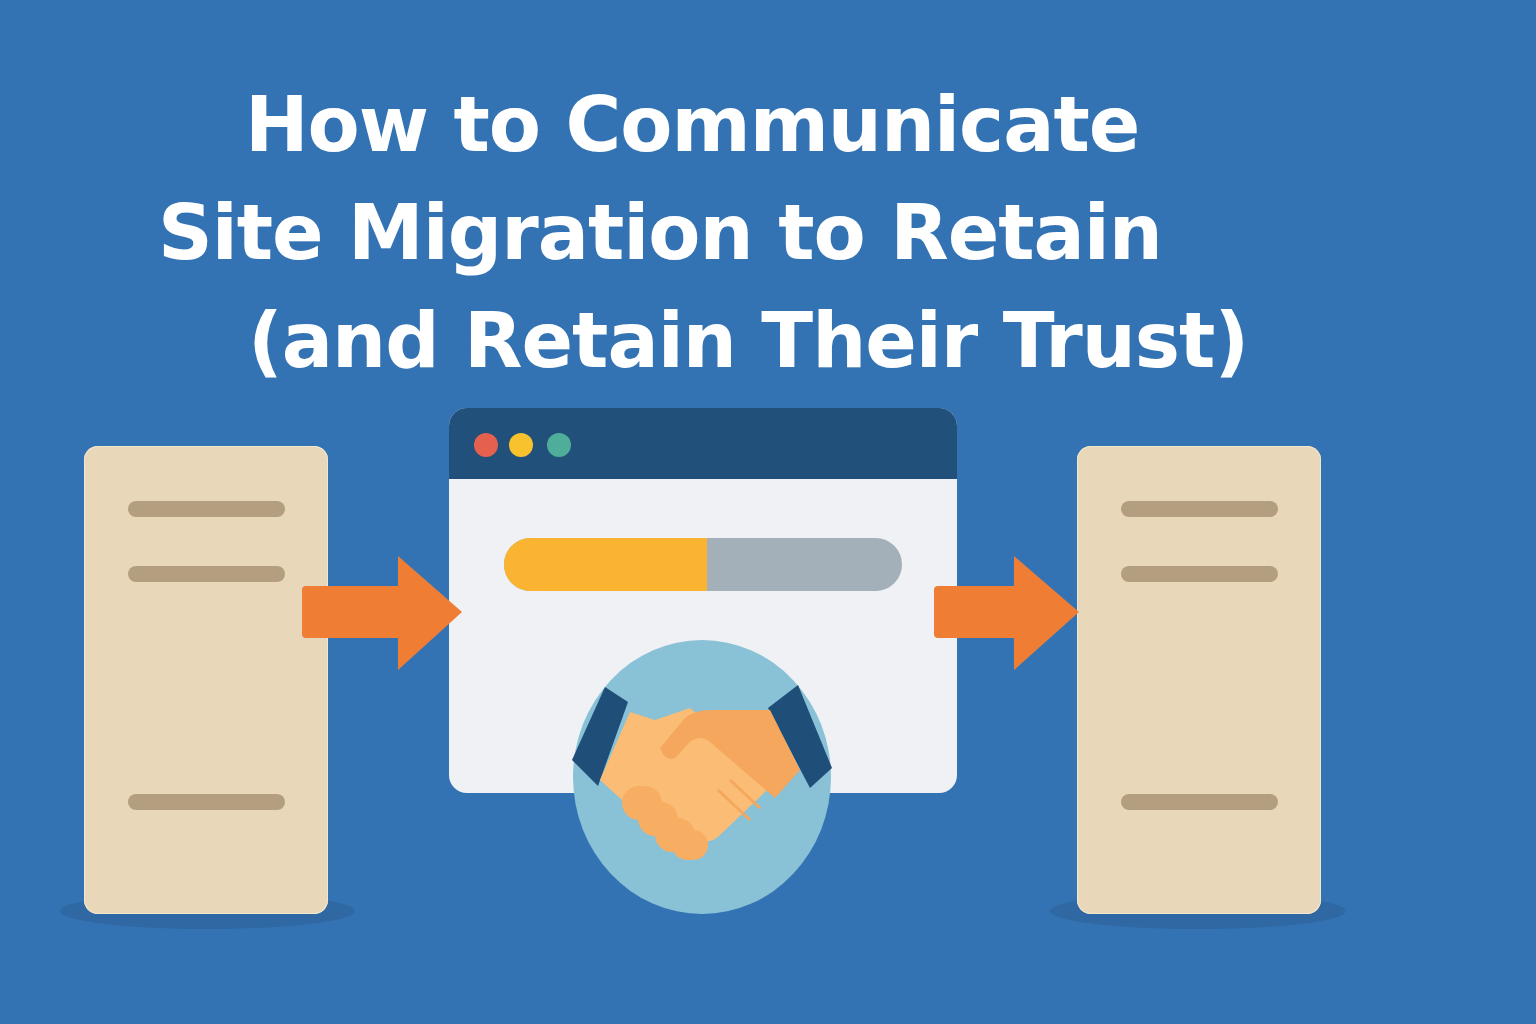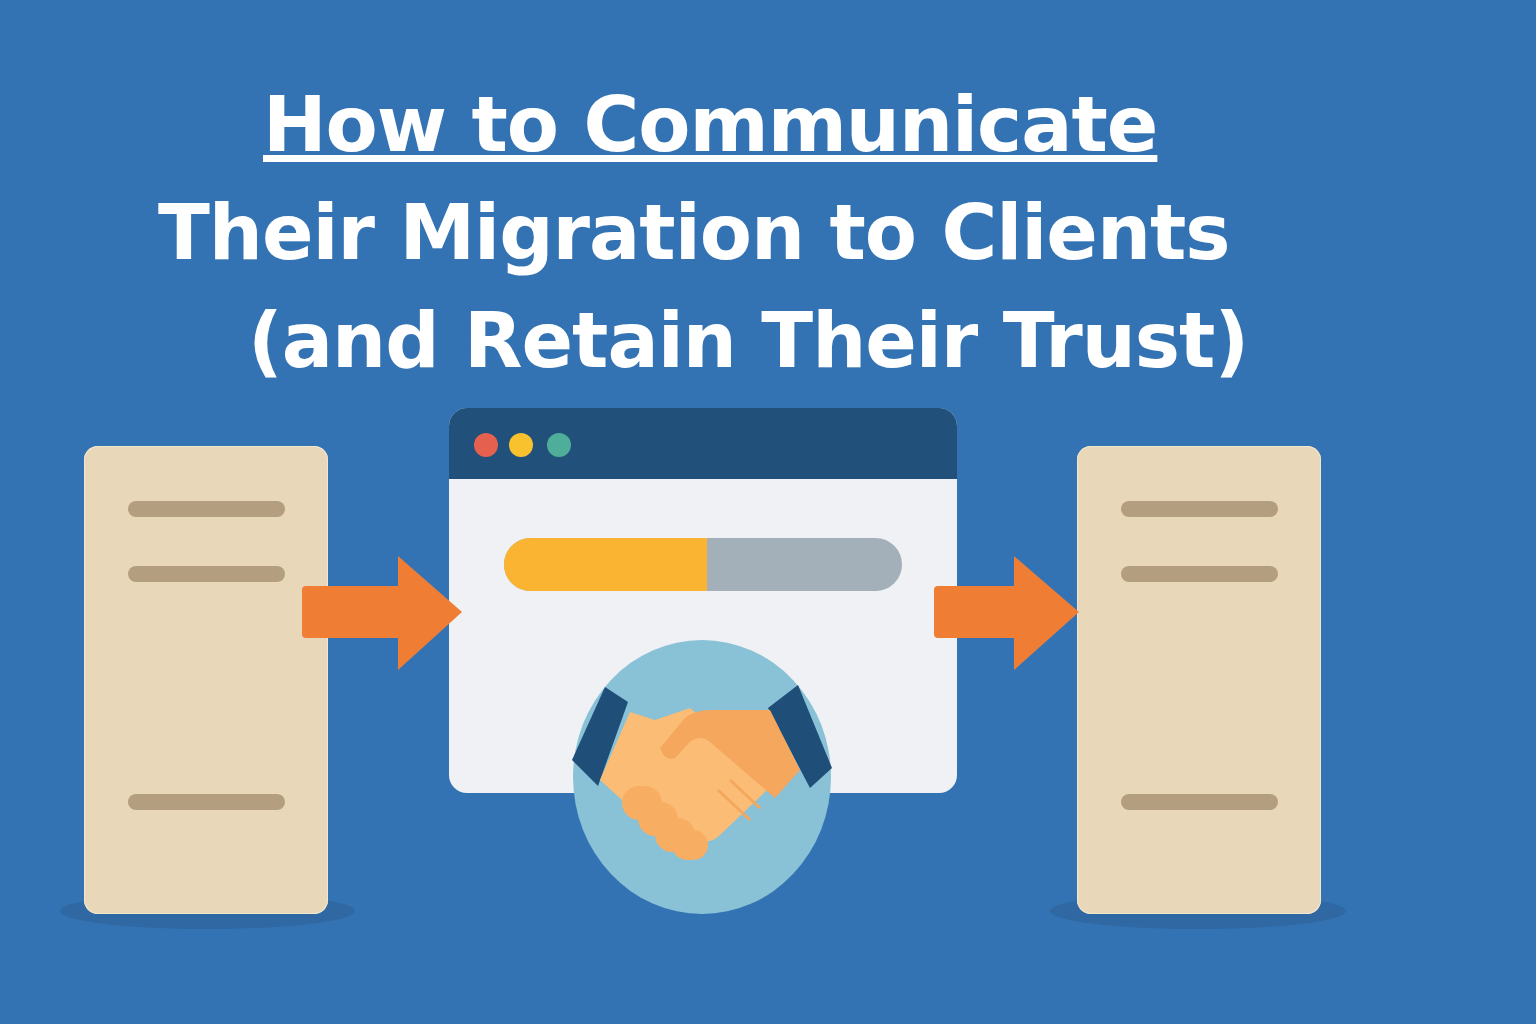--- a/index.html
+++ b/index.html
@@ -8,21 +8,21 @@
     background:#3473b3;
     position:relative;
     font-family:"DejaVu Sans", "Liberation Sans", sans-serif;
   }
   .title {
     position:absolute; left:0; top:72px; width:1536px;
     color:#ffffff; font-weight:bold; font-size:76px; line-height:106px;
     letter-spacing:-1px;
   }
   .title .line { position:absolute; white-space:nowrap; }
-  .title .l1 { left:263px; top:0;text-decoration:underline; }
+  .title .l1 { left:245px; top:0; }
   .title .l2 { left:158px; top:108px; }
   .title .l3 { left:248px; top:216px; }
 
   .shadow {
     position:absolute; border-radius:50%; background:#2f68a3;
   }
   .server {
     position:absolute; width:244px; height:468px;
     background:#e8d8b9; border-radius:14px;
     box-shadow: inset 0 0 0 1px #f1e6cf;
@@ -49,21 +49,21 @@
   .circle {
     position:absolute; left:573px; top:640px; width:258px; height:274px;
     border-radius:50%; background:#89c1d6;
   }
 </style>
 </head>
 <body>
 
 <div class="title">
   <div class="line l1">How to Communicate</div>
-  <div class="line l2">Their Migration to Clients</div>
+  <div class="line l2">Site Migration to Retain</div>
   <div class="line l3">(and Retain Their Trust)</div>
 </div>
 
 <div class="shadow" style="left:60px;top:893px;width:295px;height:36px;"></div>
 <div class="shadow" style="left:1050px;top:893px;width:296px;height:36px;"></div>
 
 <div class="server" style="left:84px;top:446px;">
   <div class="bar" style="top:55px;"></div>
   <div class="bar" style="top:120px;"></div>
   <div class="bar" style="top:348px;"></div>

